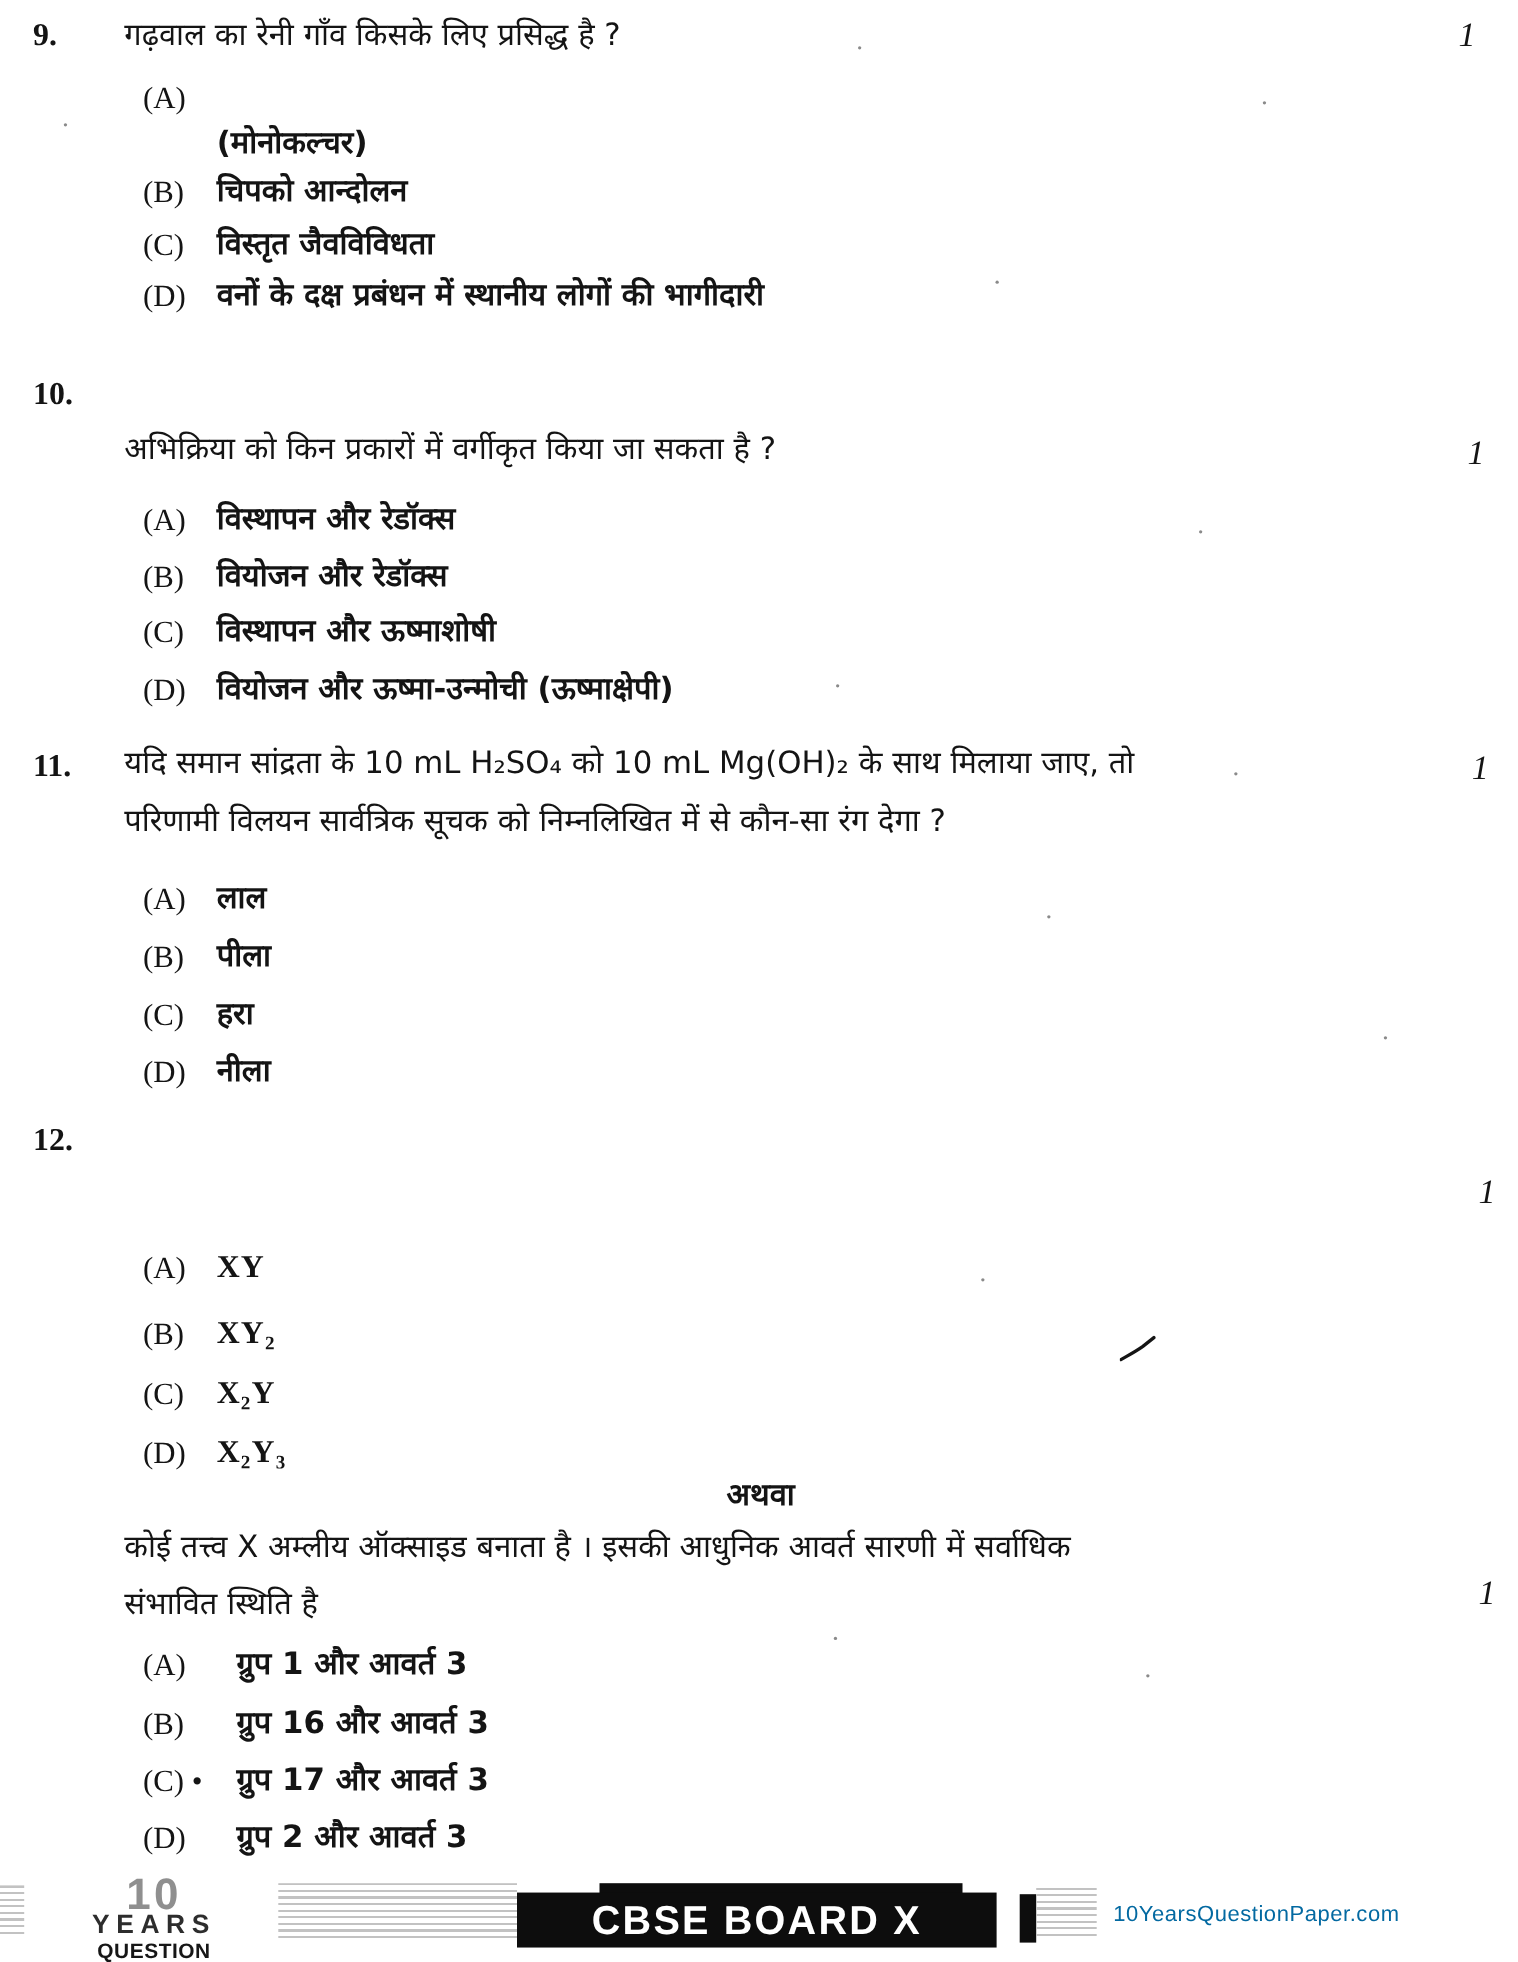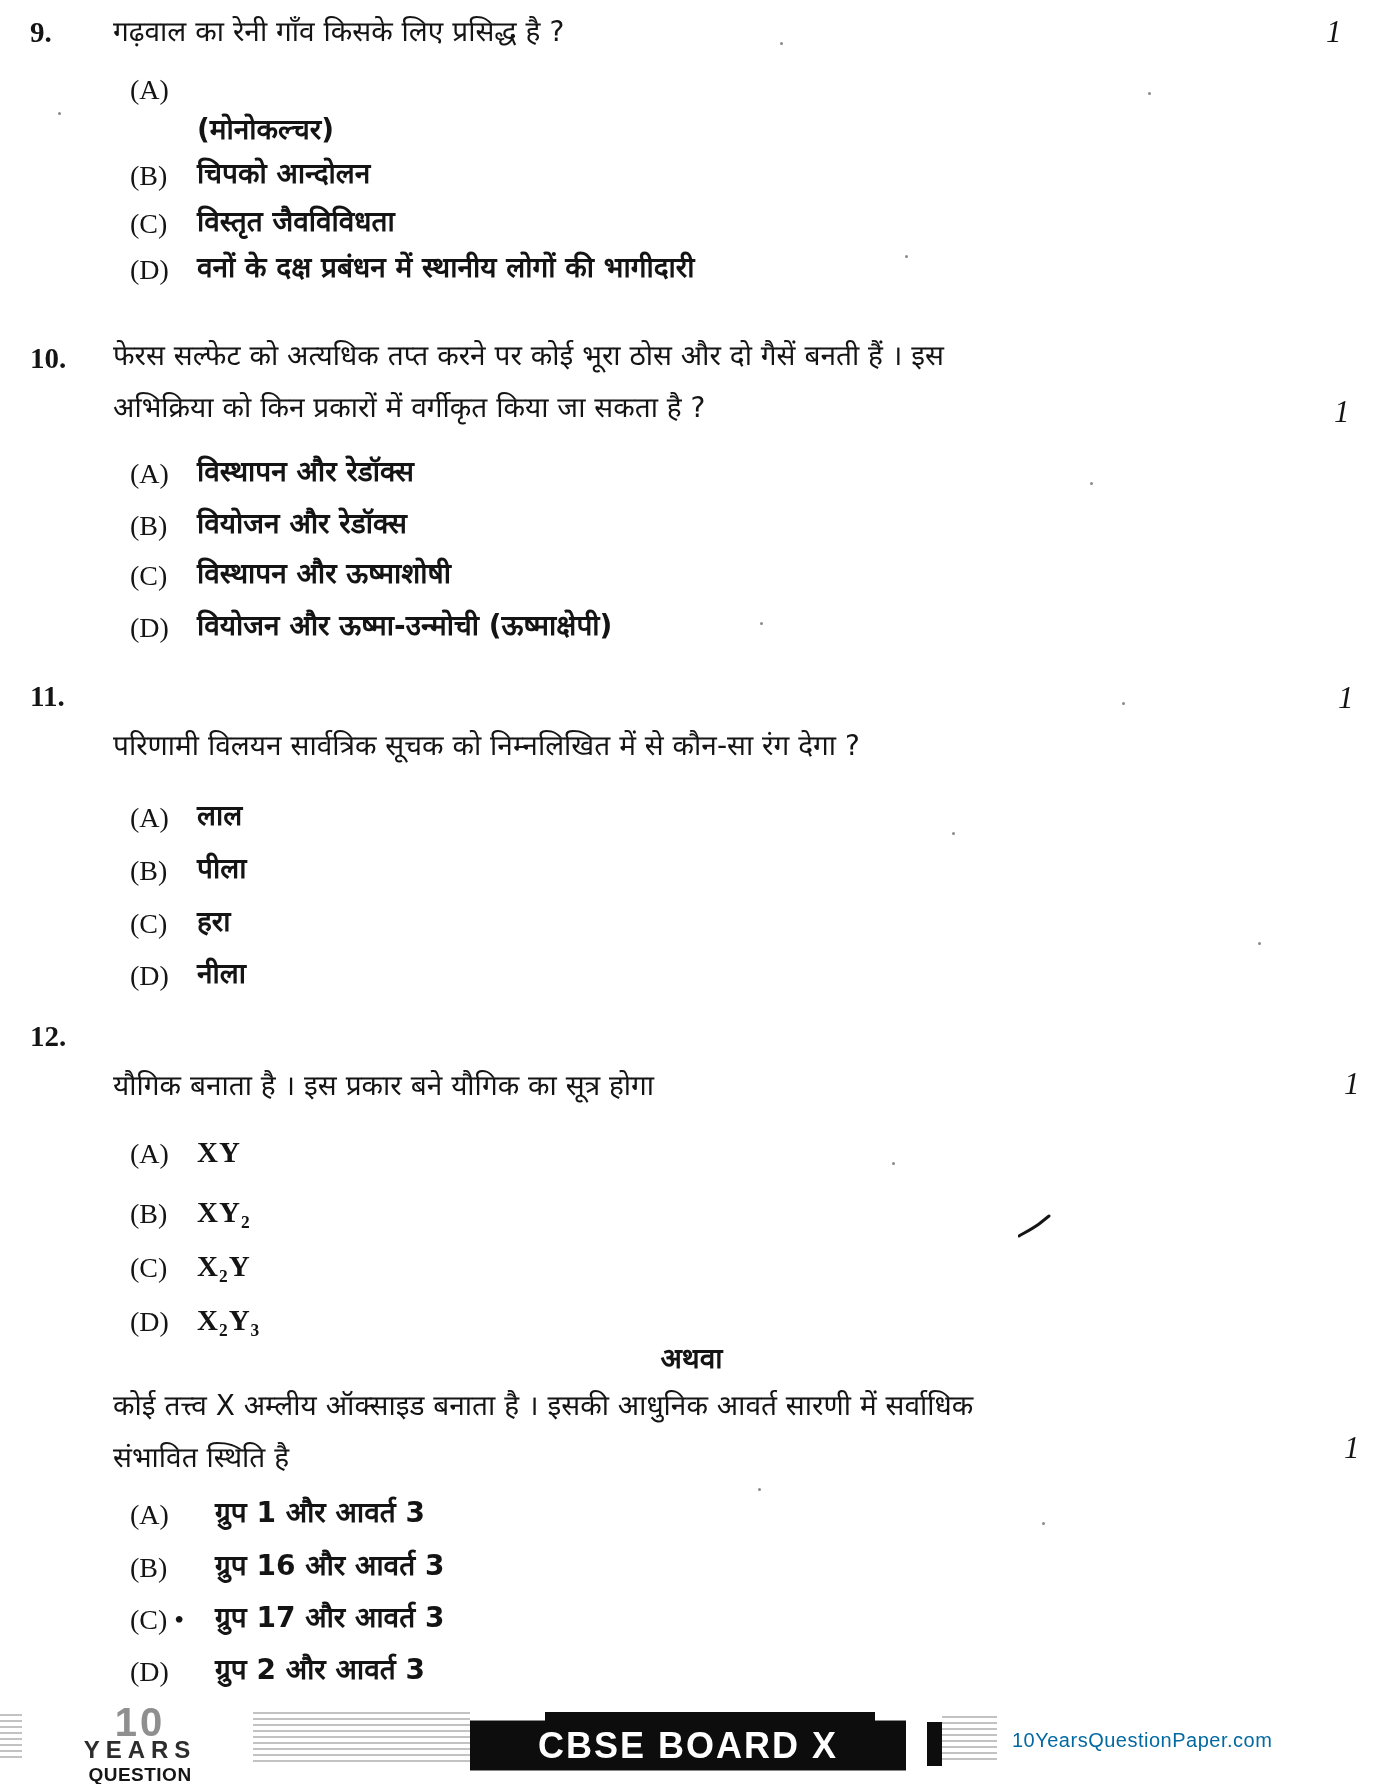--- a/index.html
+++ b/index.html
@@ -87,48 +87,47 @@
   <div class="row opt-letter" style="left:130px;top:74px">(A)</div>
   <div class="row opt-text" style="left:197px;top:114px">(मोनोकल्चर)</div>
   <div class="row opt-letter" style="left:130px;top:160px">(B)</div>
   <div class="row opt-text" style="left:197px;top:158px">चिपको आन्दोलन</div>
   <div class="row opt-letter" style="left:130px;top:208px">(C)</div>
   <div class="row opt-text" style="left:197px;top:206px">विस्तृत जैवविविधता</div>
   <div class="row opt-letter" style="left:130px;top:254px">(D)</div>
   <div class="row opt-text" style="left:197px;top:252px">वनों के दक्ष प्रबंधन में स्थानीय लोगों की भागीदारी</div>
 
   <div class="row qnum" style="left:30px;top:342px">10.</div>
-  <div class="row qline" style="left:113px;top:340px">फेरस सल्फेट को अत्यधिक तप्त करने पर कोई भूरा ठोस और दो गैसें बनती हैं । इस</div>
   <div class="row qline" style="left:113px;top:392px">अभिक्रिया को किन प्रकारों में वर्गीकृत किया जा सकता है ?</div>
   <div class="row mark" style="left:1334px;top:394px">1</div>
 
   <div class="row opt-letter" style="left:130px;top:458px">(A)</div>
   <div class="row opt-text" style="left:197px;top:456px">विस्थापन और रेडॉक्स</div>
   <div class="row opt-letter" style="left:130px;top:510px">(B)</div>
   <div class="row opt-text" style="left:197px;top:508px">वियोजन और रेडॉक्स</div>
   <div class="row opt-letter" style="left:130px;top:560px">(C)</div>
   <div class="row opt-text" style="left:197px;top:558px">विस्थापन और ऊष्माशोषी</div>
   <div class="row opt-letter" style="left:130px;top:612px">(D)</div>
   <div class="row opt-text" style="left:197px;top:610px">वियोजन और ऊष्मा-उन्मोची (ऊष्माक्षेपी)</div>
 
   <div class="row qnum" style="left:30px;top:680px">11.</div>
+  <div class="row qline" style="left:113px;top:678px">यदि समान सांद्रता के 10 mL H₂SO₄ को 10 mL Mg(OH)₂ के साथ मिलाया जाए, तो</div>
   <div class="row qline" style="left:113px;top:730px">परिणामी विलयन सार्वत्रिक सूचक को निम्नलिखित में से कौन-सा रंग देगा ?</div>
   <div class="row mark" style="left:1338px;top:680px">1</div>
 
   <div class="row opt-letter" style="left:130px;top:802px">(A)</div>
   <div class="row opt-text" style="left:197px;top:800px">लाल</div>
   <div class="row opt-letter" style="left:130px;top:855px">(B)</div>
   <div class="row opt-text" style="left:197px;top:853px">पीला</div>
   <div class="row opt-letter" style="left:130px;top:908px">(C)</div>
   <div class="row opt-text" style="left:197px;top:906px">हरा</div>
   <div class="row opt-letter" style="left:130px;top:960px">(D)</div>
   <div class="row opt-text" style="left:197px;top:958px">नीला</div>
 
   <div class="row qnum" style="left:30px;top:1020px">12.</div>
-  <div class="row qline" style="left:113px;top:1070px">यौगिक बनाता है । इस प्रकार बने यौगिक का सूत्र होगा</div>
   <div class="row mark" style="left:1344px;top:1066px">1</div>
 
   <div class="row opt-letter" style="left:130px;top:1138px">(A)</div>
   <div class="row formula" style="left:197px;top:1136px">XY</div>
   <div class="row opt-letter" style="left:130px;top:1198px">(B)</div>
   <div class="row formula" style="left:197px;top:1196px">XY₂</div>
   <div class="row opt-letter" style="left:130px;top:1252px">(C)</div>
   <div class="row formula" style="left:197px;top:1250px">X₂Y</div>
   <div class="row opt-letter" style="left:130px;top:1306px">(D)</div>
   <div class="row formula" style="left:197px;top:1304px">X₂Y₃</div>

